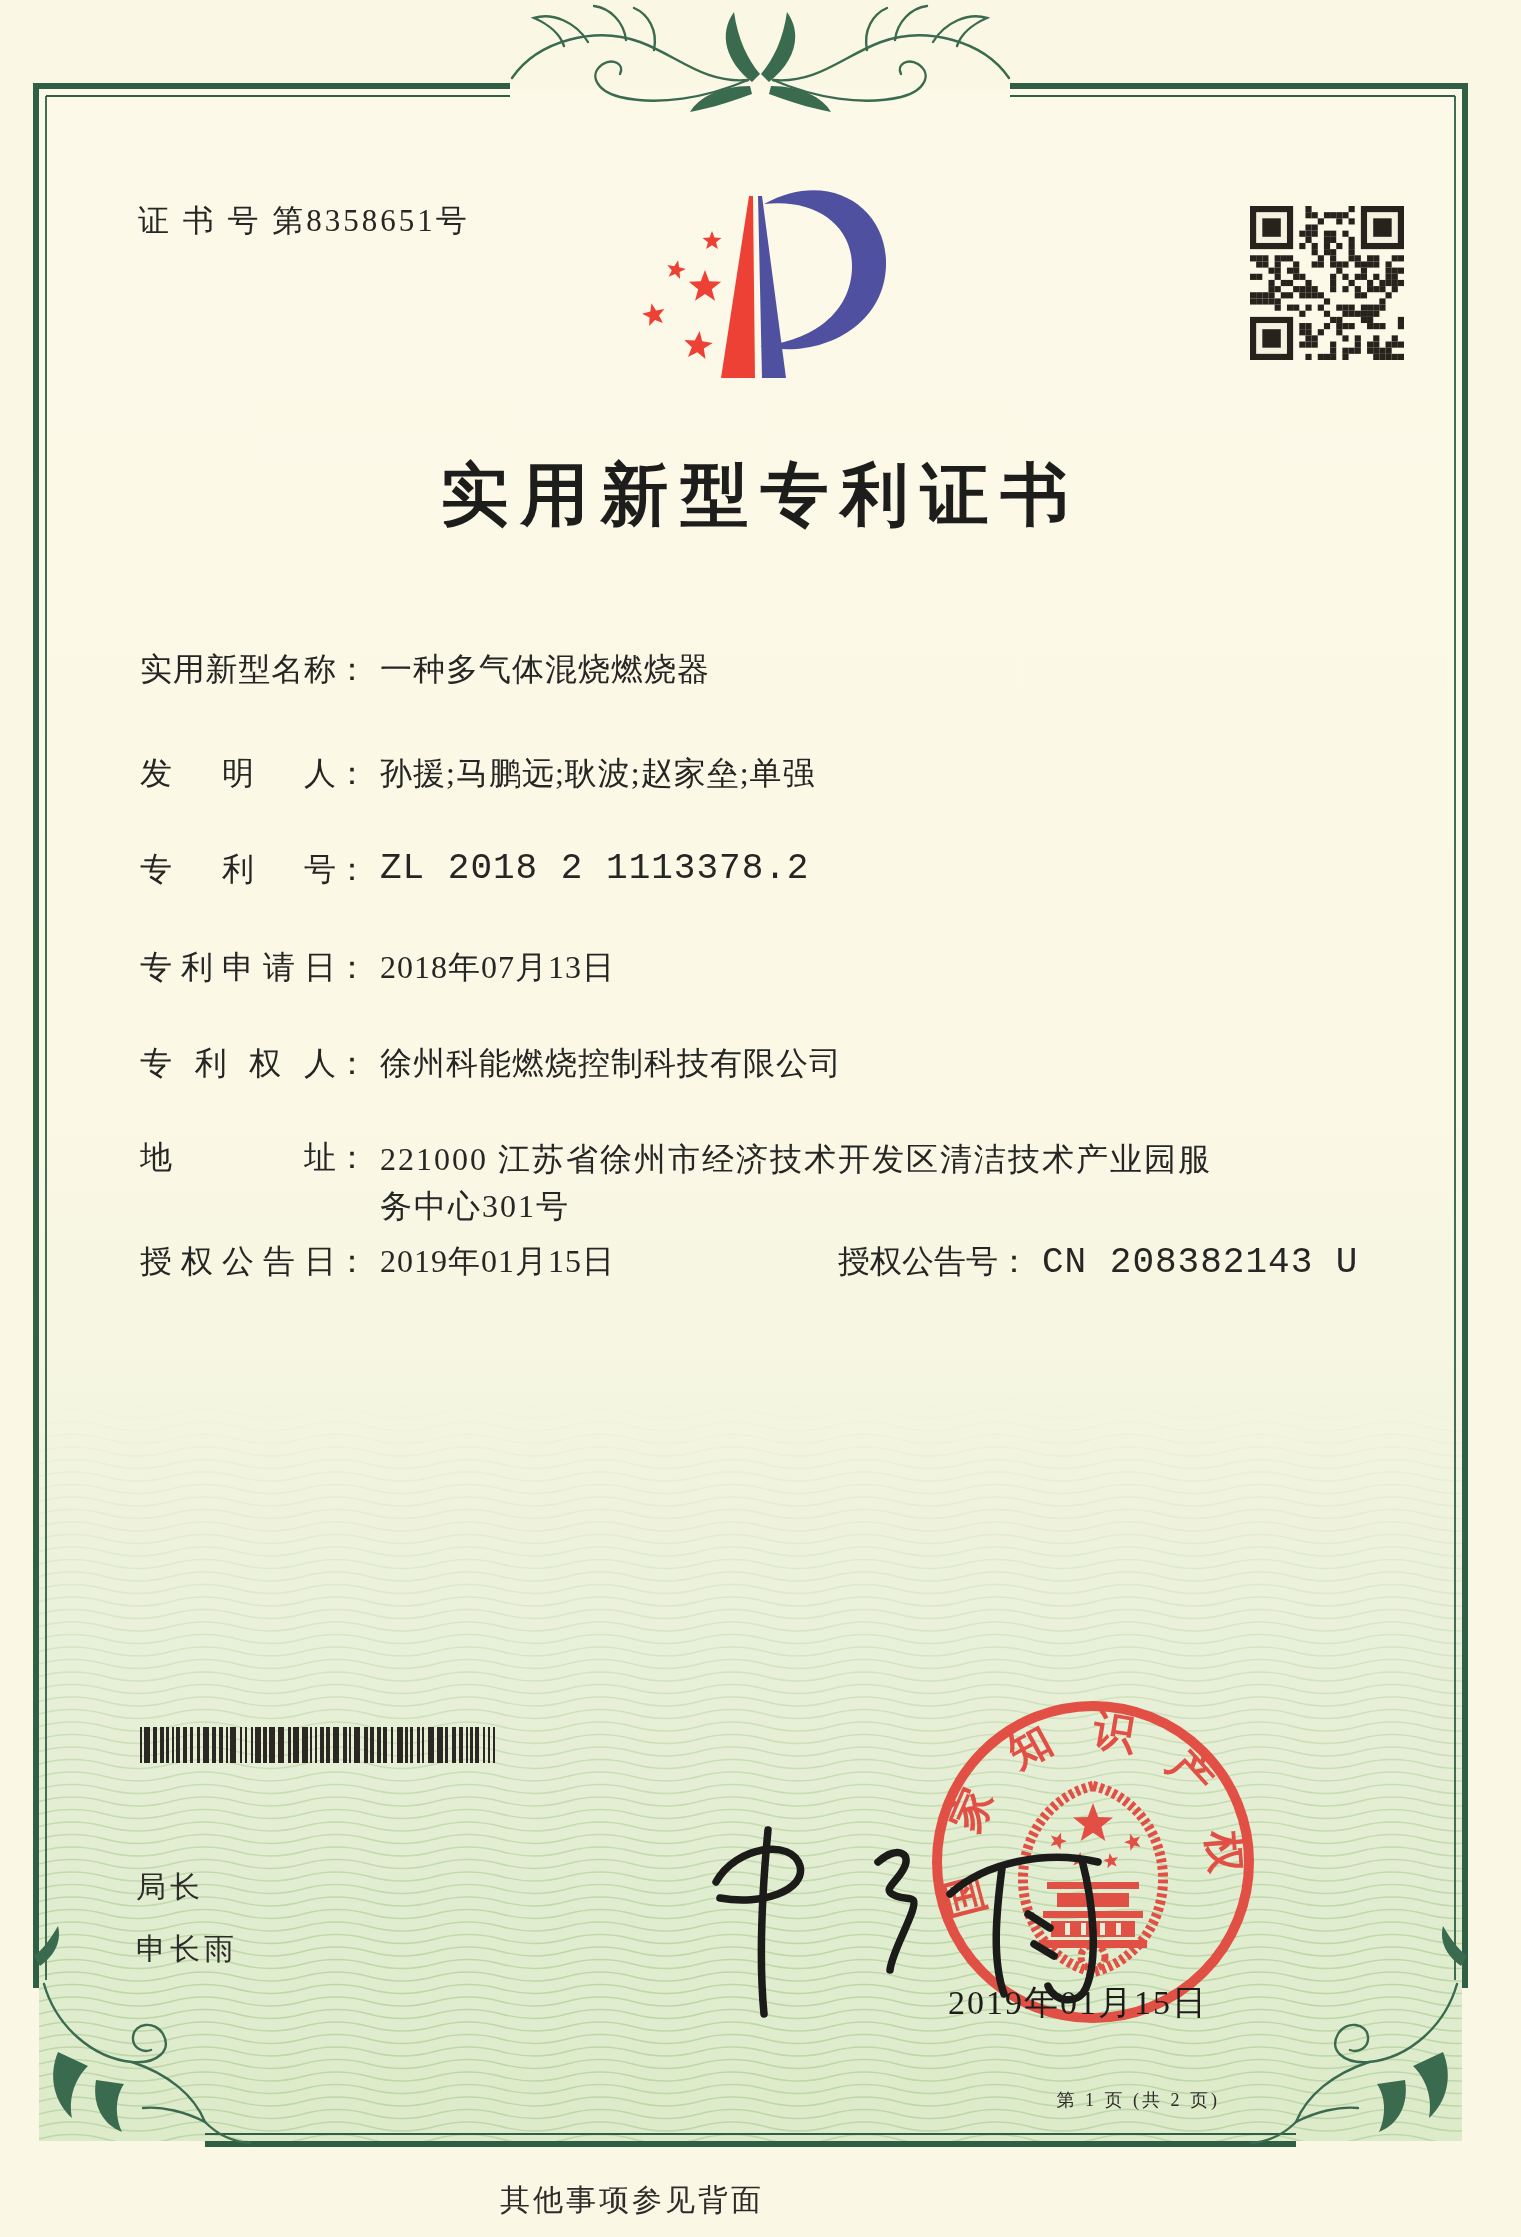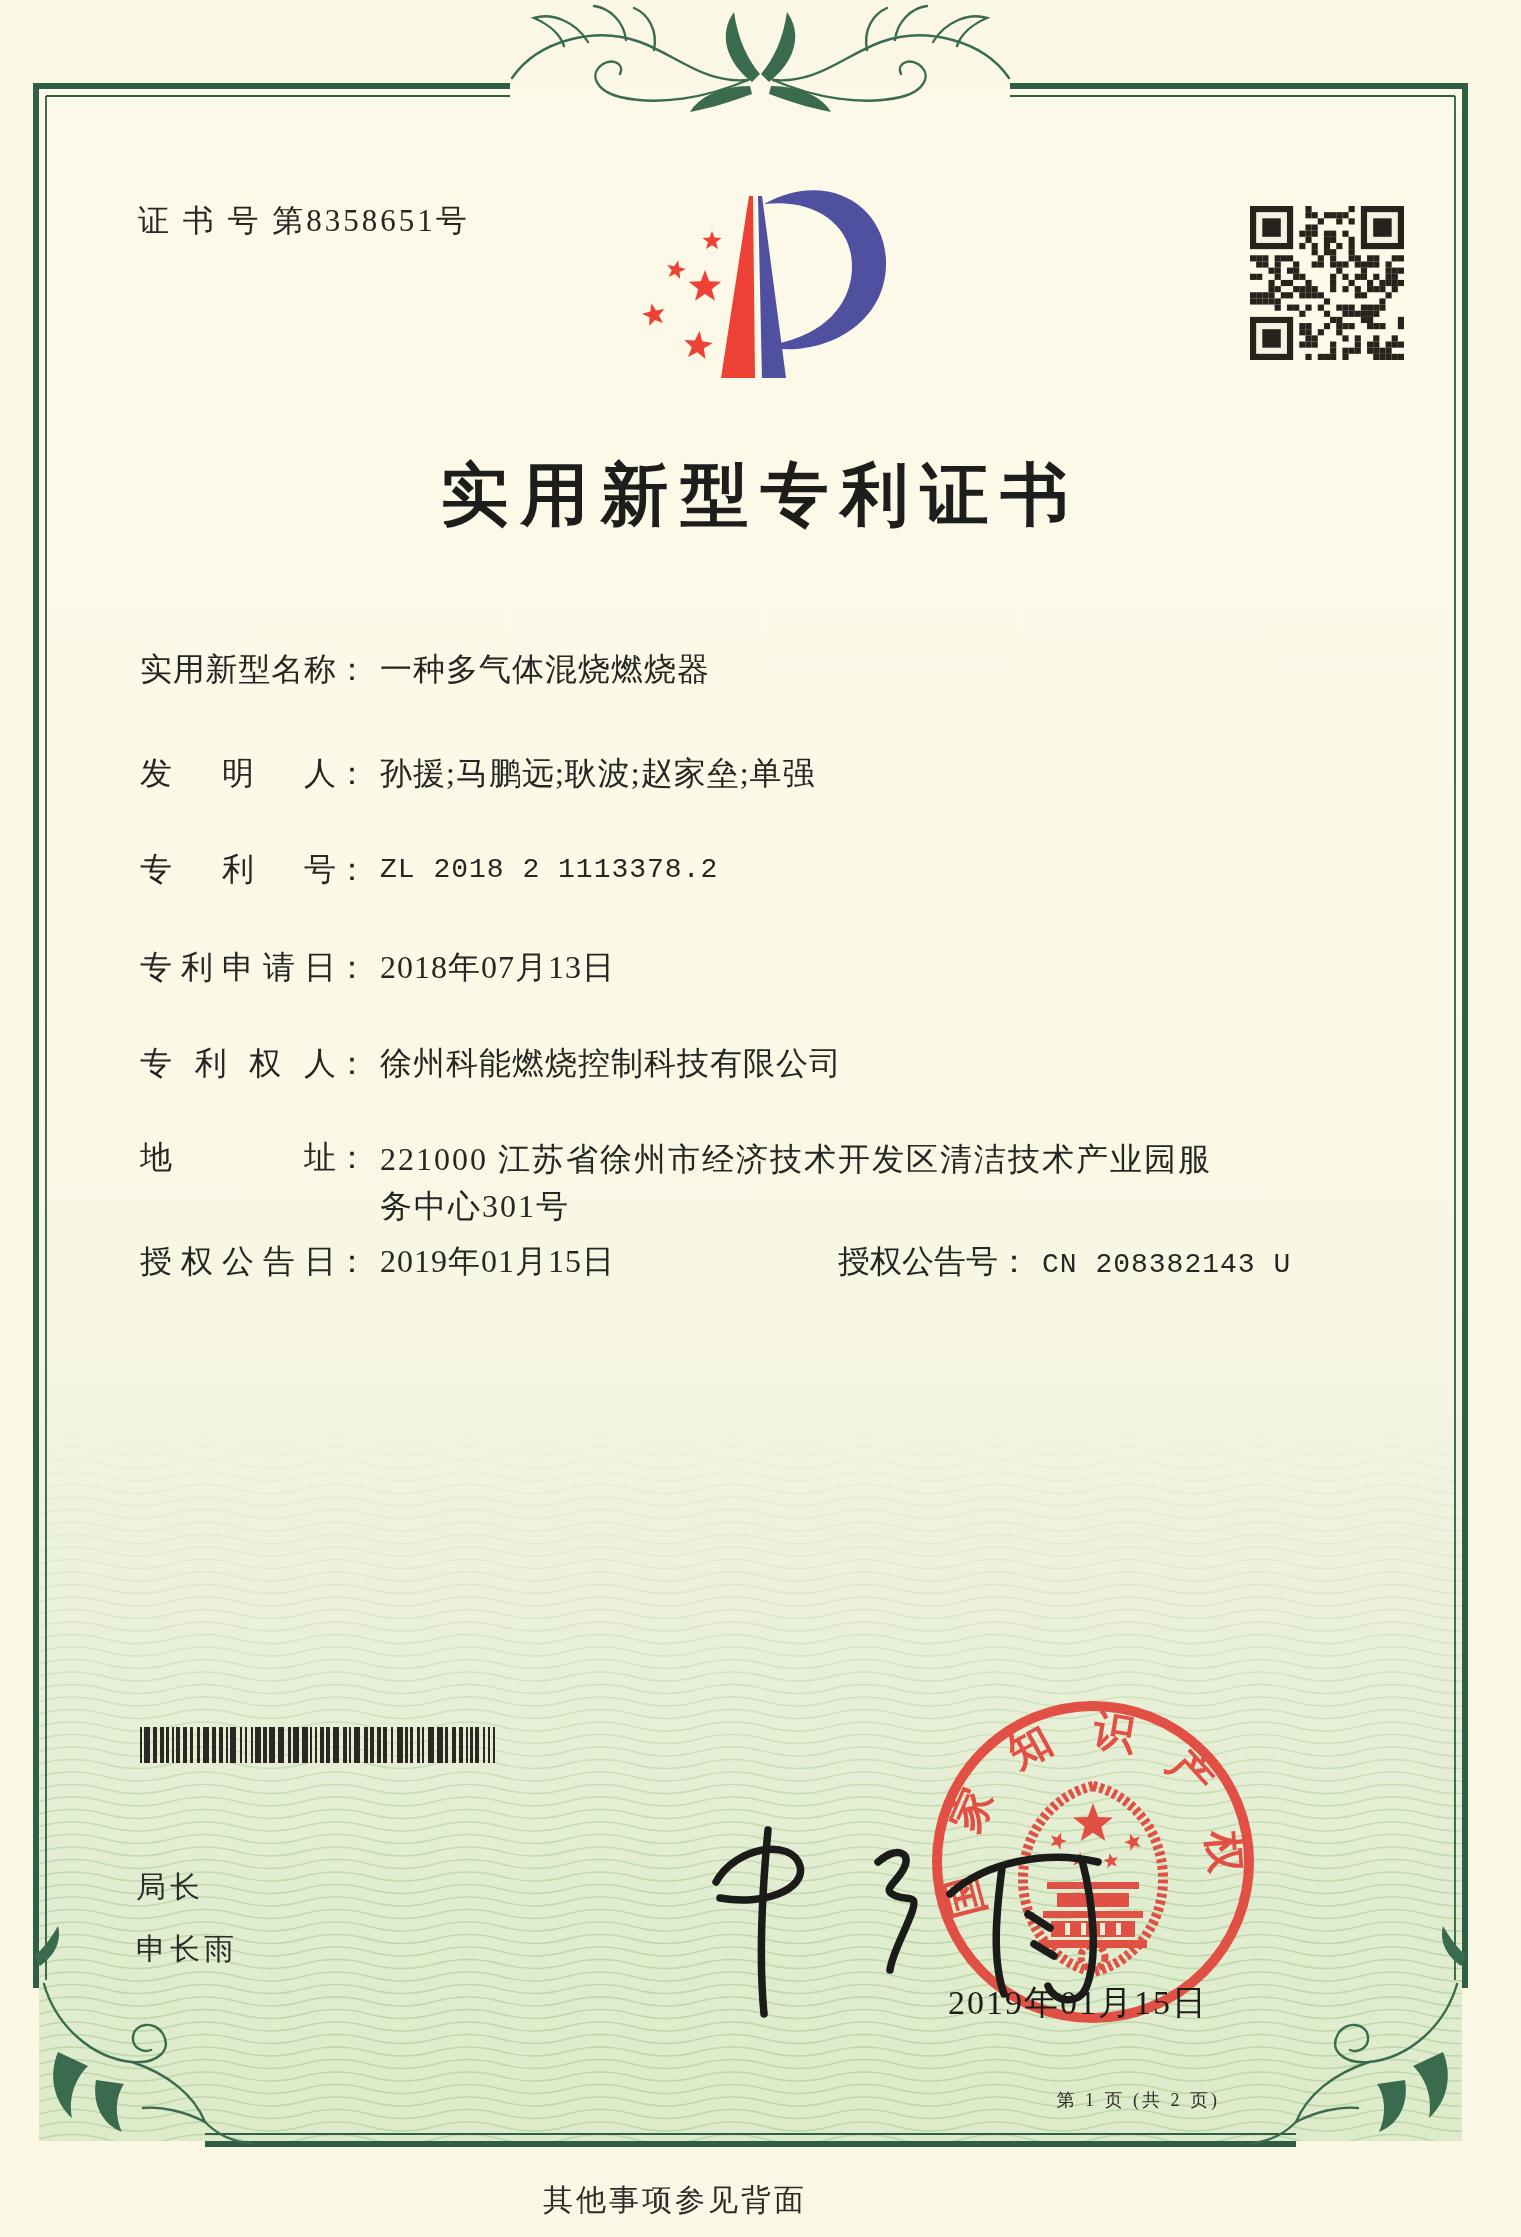--- a/index.html
+++ b/index.html
@@ -17,36 +17,36 @@
   .frame .orn{stroke:#3a6b4f;stroke-width:2.4;fill:none;stroke-linecap:round;}
   .frame .f{fill:#3a6b4f;stroke:none;}
   .txt{position:absolute;z-index:2;}
   .cert-no{left:138px;top:200px;font-size:31px;letter-spacing:3px;color:#262624;}
   .title{left:0;right:0;top:450px;text-align:center;font-size:68px;font-weight:bold;
          letter-spacing:12px;color:#1d1d1b;margin:0;}
   .row{left:140px;font-size:32px;white-space:nowrap;color:#262624;}
   .lbl{display:inline-block;width:196px;text-align:justify;text-align-last:justify;vertical-align:top;}
   .col{display:inline-block;margin-right:12px;vertical-align:top;}
   .val{letter-spacing:1px;}
-  .mono{font-family:"Liberation Mono","DejaVu Sans Mono",monospace;font-size:28px;letter-spacing:1px;}
+  .mono{font-family:"Liberation Mono","DejaVu Sans Mono",monospace;font-size:36px;letter-spacing:1px;}
   .addr-val{display:inline-block;vertical-align:top;line-height:47px;letter-spacing:2px;white-space:normal;width:1030px;}
   .grant2{margin-left:128px;}
   .paras{left:140px;top:1306px;width:1252px;font-size:31.5px;line-height:47.5px;
          text-align:justify;color:#33312e;}
   .paras p{margin:0;text-indent:2em;}
   #barcode{position:absolute;left:140px;top:1727px;width:362px;height:36px;z-index:2;}
   #barcode rect{fill:#2b2722;}
   .signer{left:136px;top:1856px;font-size:30px;color:#2c2c2a;letter-spacing:4px;line-height:62px;z-index:2;}
   .signature{position:absolute;left:650px;top:1802px;z-index:3;}
   .signature path{stroke:#1b1b19;stroke-width:7.5;fill:none;stroke-linecap:round;stroke-linejoin:round;}
   .seal{position:absolute;left:925px;top:1694px;z-index:2;opacity:.93;}
   .seal .r{fill:#e2453b;}
   .seal-date{left:948px;top:1980px;font-size:34px;letter-spacing:2px;color:#1c1c1a;z-index:4;}
   .page-info{left:140px;top:2088px;width:1080px;text-align:right;font-size:18px;letter-spacing:3px;color:#2e2c28;}
-  .back-note{left:500px;top:2180px;width:350px;text-align:center;font-size:30px;letter-spacing:3px;color:#2e2c28;}
+  .back-note{left:500px;top:2180px;width:350px;text-align:left;font-size:30px;letter-spacing:3px;color:#2e2c28;}
   .logo{position:absolute;left:612px;top:146px;z-index:2;}
   #qr{position:absolute;left:1250px;top:206px;z-index:2;}
   .qd{fill:#26221c;}
 </style>
 </head>
 <body>
 
 <div class="page">
 
   <div class="inner-bg">

